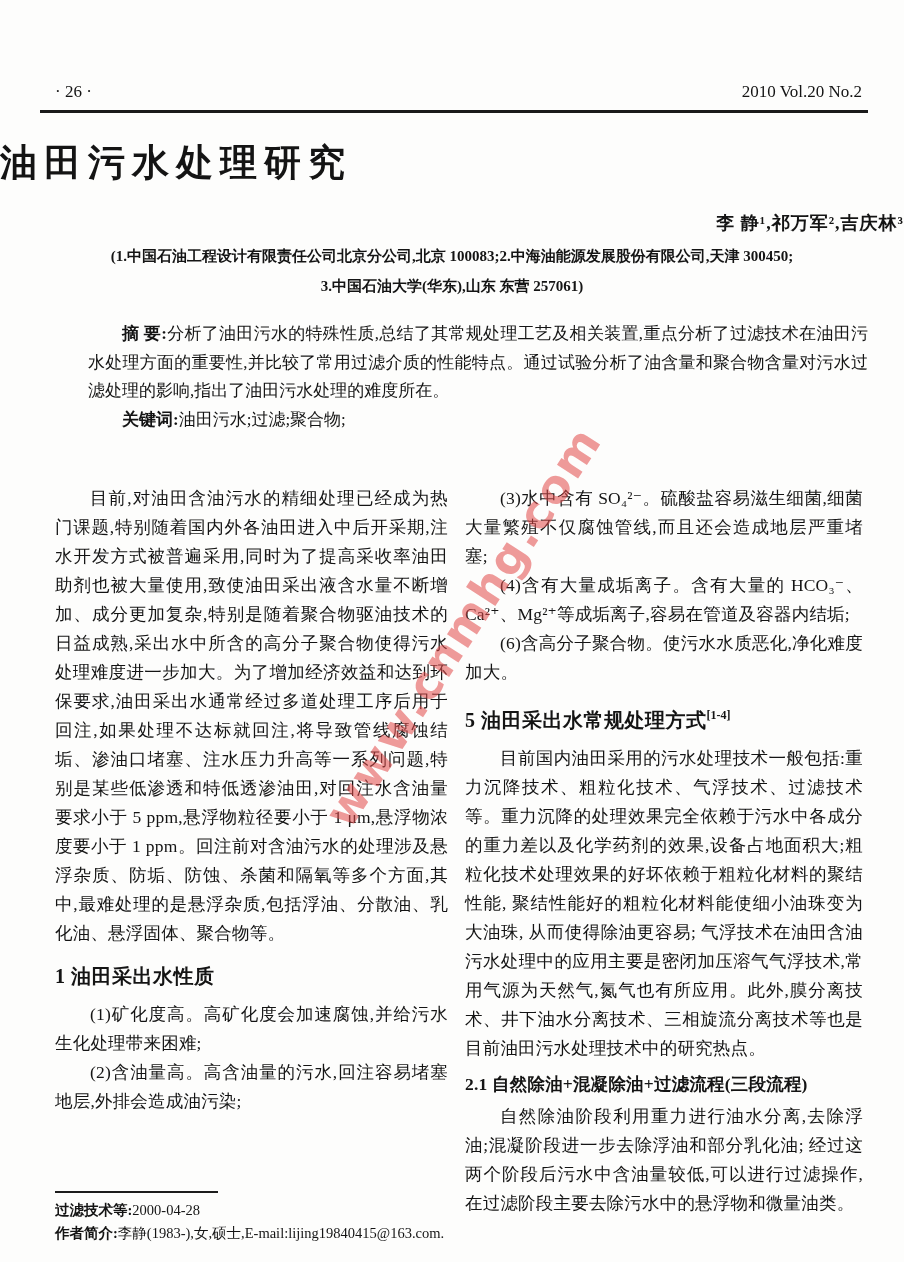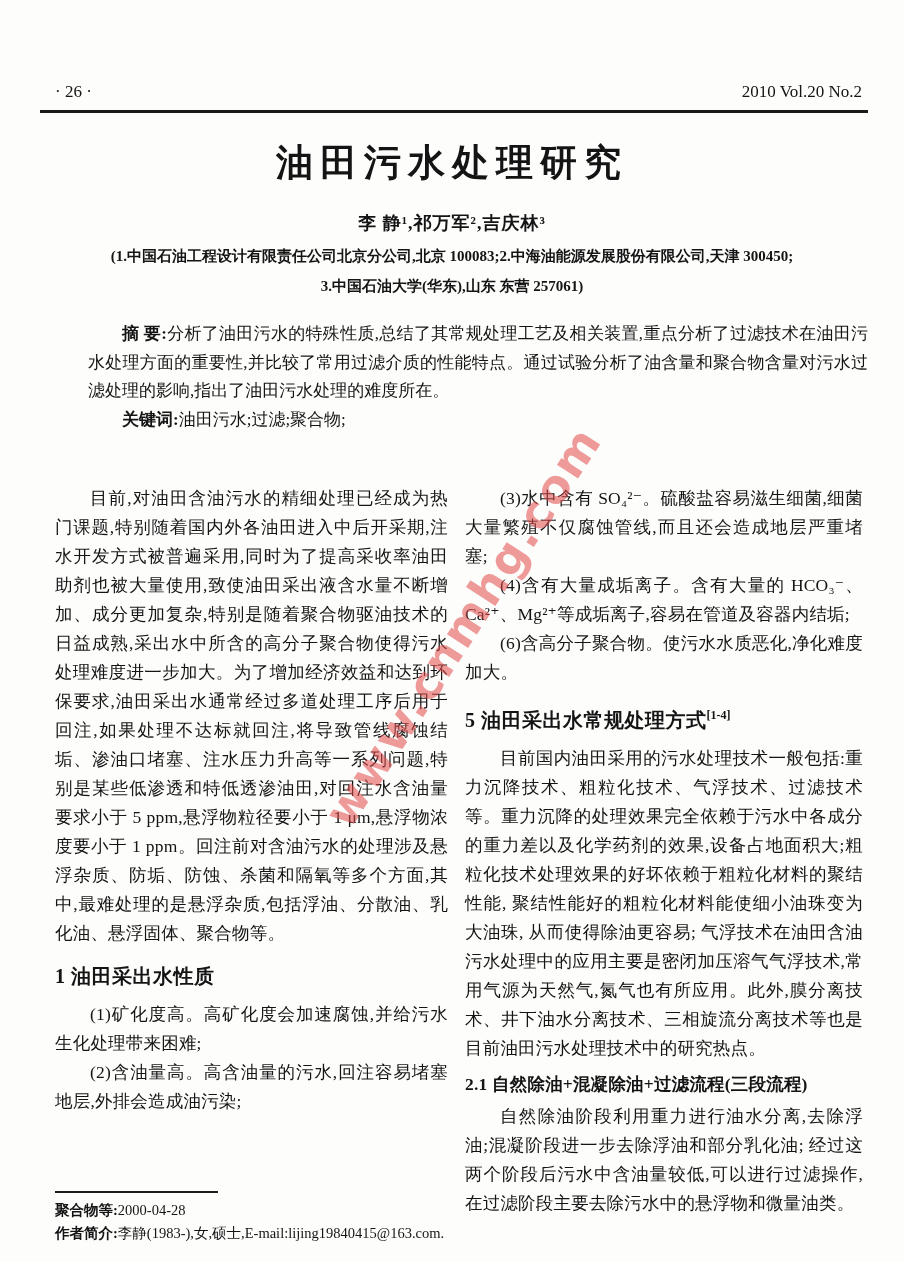--- a/index.html
+++ b/index.html
@@ -12,25 +12,25 @@
   .pg-header{
     position:absolute; top:82px; left:55px; right:42px;
     display:flex; justify-content:space-between; align-items:baseline;
     font-size:17px;
   }
   .pg-header .journal{font-weight:600; letter-spacing:.5px;}
   .header-rule{position:absolute; top:110px; left:40px; right:36px; height:3px; background:#1a1a1a;}
   
   .title{
     position:absolute; top:138px; left:0; right:0; margin:0;
-    text-align:center; font-size:37px; font-weight:700; letter-spacing:7px;
+    font-size:37px; font-weight:700; letter-spacing:7px;
   }
   .authors{
     position:absolute; top:211px; left:0; right:0;
-    text-align:center; font-size:18px; font-weight:600; letter-spacing:1px;
+    text-align:right; font-size:18px; font-weight:600; letter-spacing:1px;
   }
   .affil{position:absolute; left:0; right:0; text-align:center; font-size:15px;}
   .affil1{top:247px;font-weight:bold;}
   .affil2{top:277px;font-weight:bold;}
   
   .front{
     position:absolute; top:320px; left:88px; width:780px;
     font-size:17px; line-height:28.5px; text-align:justify;
   }
   .front p{margin:0; text-indent:2em;}
@@ -94,19 +94,19 @@
     <p>(4)含有大量成垢离子。含有大量的 HCO₃⁻、Ca²⁺、Mg²⁺等成垢离子,容易在管道及容器内结垢;</p>
     <p>(6)含高分子聚合物。使污水水质恶化,净化难度加大。</p>
     <h2><span>5  油田采出水常规处理方式</span><span class="h-sup">[1-4]</span></h2>
     <p>目前国内油田采用的污水处理技术一般包括:重力沉降技术、粗粒化技术、气浮技术、过滤技术等。重力沉降的处理效果完全依赖于污水中各成分的重力差以及化学药剂的效果,设备占地面积大;粗粒化技术处理效果的好坏依赖于粗粒化材料的聚结性能, 聚结性能好的粗粒化材料能使细小油珠变为大油珠, 从而使得除油更容易; 气浮技术在油田含油污水处理中的应用主要是密闭加压溶气气浮技术,常用气源为天然气,氮气也有所应用。此外,膜分离技术、井下油水分离技术、三相旋流分离技术等也是目前油田污水处理技术中的研究热点。</p>
     <h3>2.1  自然除油+混凝除油+过滤流程(三段流程)</h3>
     <p>自然除油阶段利用重力进行油水分离,去除浮油;混凝阶段进一步去除浮油和部分乳化油; 经过这两个阶段后污水中含油量较低,可以进行过滤操作,在过滤阶段主要去除污水中的悬浮物和微量油类。</p>
   </section>
 
   <div class="footnote-rule"></div>
   <div class="footnote">
-    <div><b>聚合物等:</b><span>2000-04-28</span></div>
+    <div><b>过滤技术等:</b><span>2000-04-28</span></div>
     <div><b>作者简介:</b><span>李静(1983-),女,硕士,E-mail:lijing19840415@163.com.</span></div>
   </div>
 
   <div class="watermark" style="color: rgb(226, 74, 74);">www.cnmhg.com</div>
 
 </div>
 
 </body></html>

